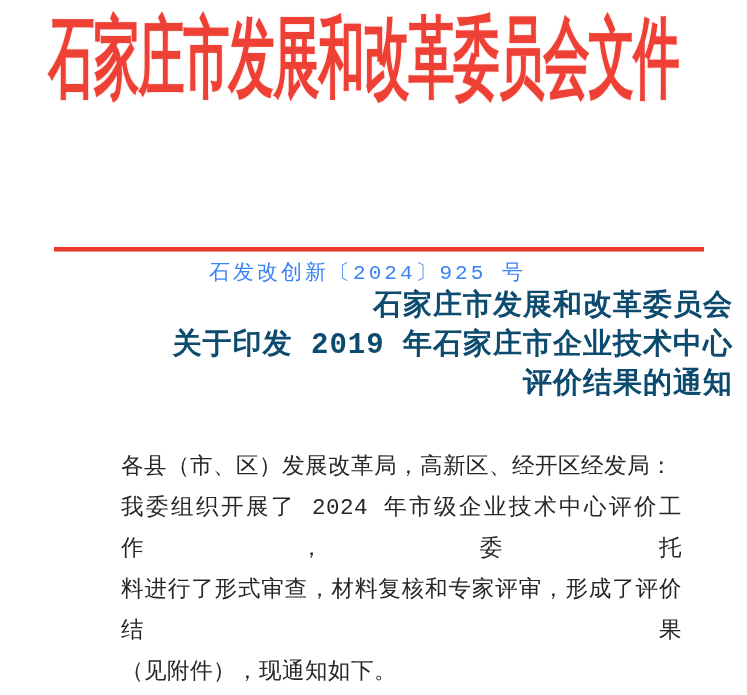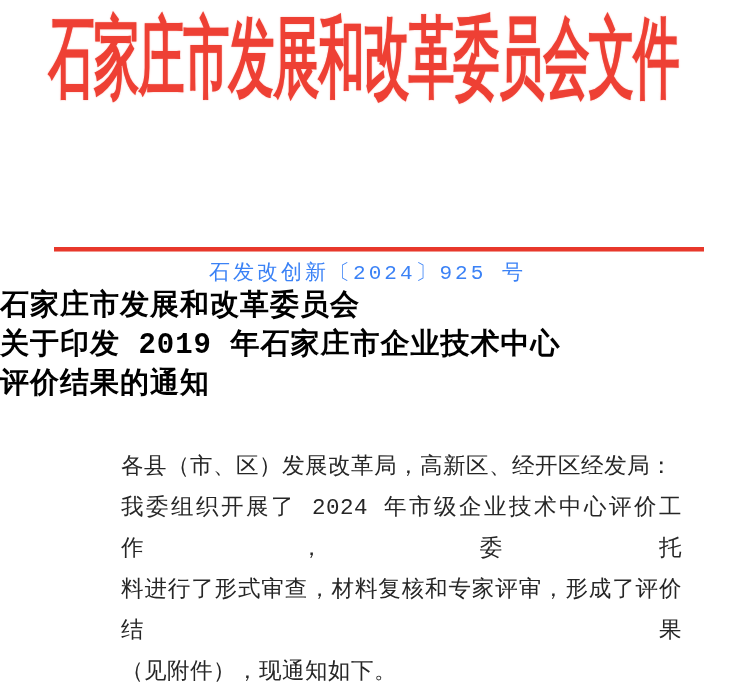--- a/index.html
+++ b/index.html
@@ -53,25 +53,25 @@
     height: 4px;
     background: #e8382b;
     border-bottom: 1px solid #f2978f;
   }
   
   .title {
     position: absolute;
     top: 287px;
     left: 0;
     width: 733px;
-    text-align: left;
+    text-align: right;
     font-size: 29px;
     font-weight: bold;
     line-height: 39px;
-    color: #000000;
+    color: #0c4a6e;
     letter-spacing: 1px;
   }
   
   .body-text {
     position: absolute;
     top: 447px;
     left: 75px;
     width: 607px;
     font-size: 22.5px;
     line-height: 41px;

